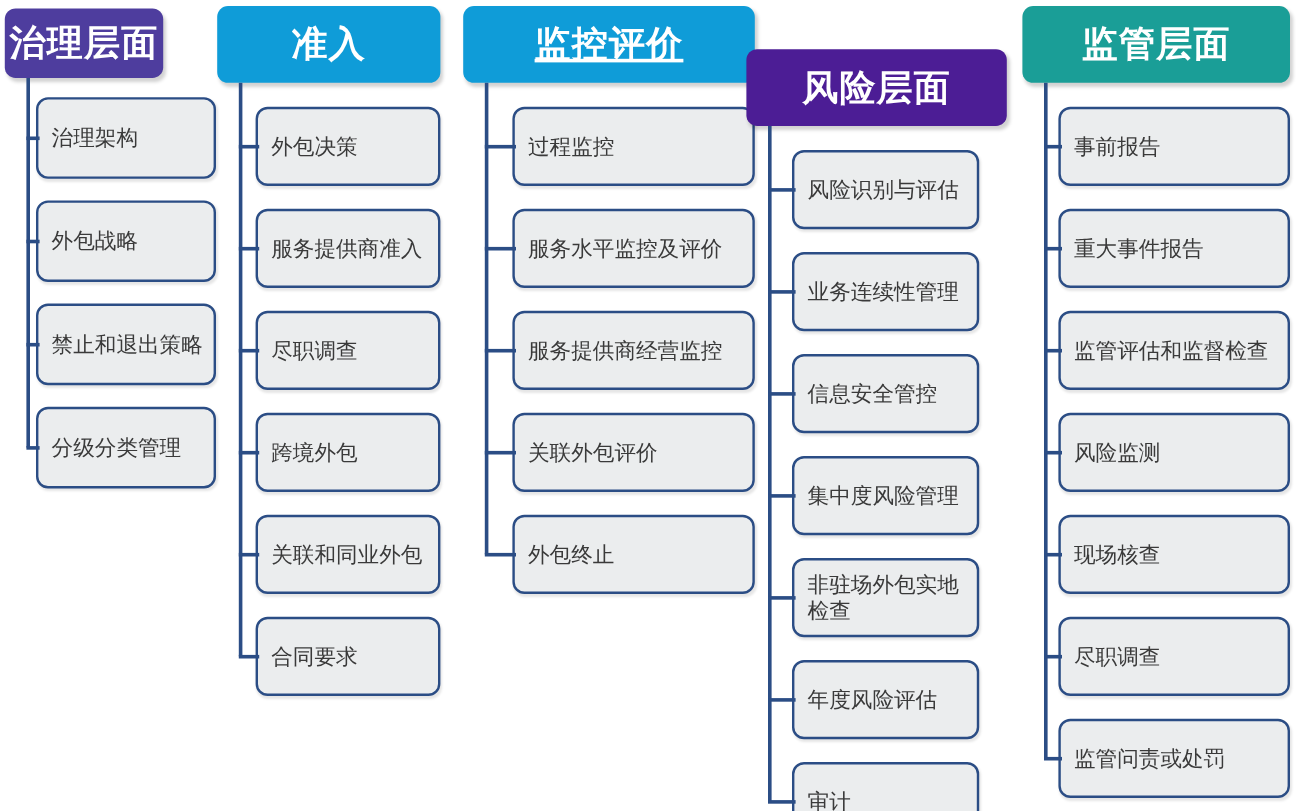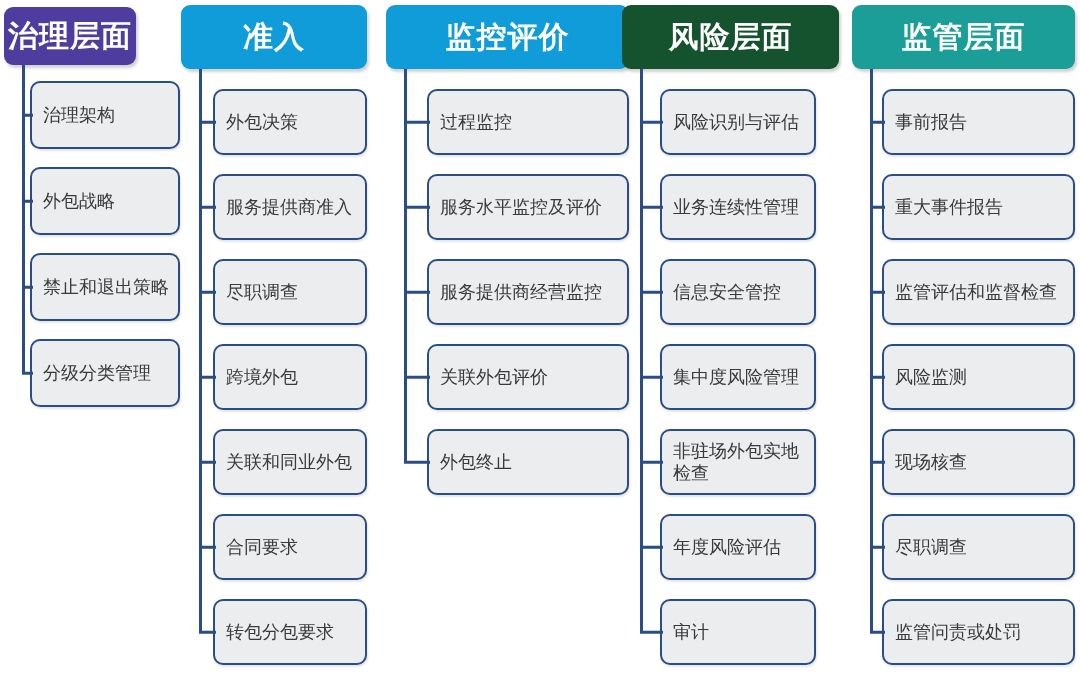--- a/index.html
+++ b/index.html
@@ -92,47 +92,44 @@
         </div>
         <div class="item">
           <div class="box">跨境外包</div>
         </div>
         <div class="item">
           <div class="box">关联和同业外包</div>
         </div>
         <div class="item">
           <div class="box">合同要求</div>
         </div>
-        <div class="item">
-          <div class="box">转包分包要求</div>
-        </div>
       </div>
   </div>
   <div class="column col2">
-    <div class="header" style="background: rgb(15, 156, 216); color: rgb(255, 255, 255);">监控评价</div>
+    <div class="header" style="background: rgb(15, 156, 216); color: rgb(255, 255, 255); text-decoration: underline;">监控评价</div>
     <div class="items">
         <div class="item">
           <div class="box">过程监控</div>
         </div>
         <div class="item">
           <div class="box">服务水平监控及评价</div>
         </div>
         <div class="item">
           <div class="box">服务提供商经营监控</div>
         </div>
         <div class="item">
           <div class="box">关联外包评价</div>
         </div>
         <div class="item">
           <div class="box">外包终止</div>
         </div>
       </div>
   </div>
   <div class="column col3">
-    <div class="header" style="background: #14532d; color: rgb(255, 255, 255);">风险层面</div>
+    <div class="header" style="background: #4c1d95; color: rgb(255, 255, 255); margin-top: 36px;">风险层面</div>
     <div class="items">
         <div class="item">
           <div class="box">风险识别与评估</div>
         </div>
         <div class="item">
           <div class="box">业务连续性管理</div>
         </div>
         <div class="item">
           <div class="box">信息安全管控</div>
         </div>

